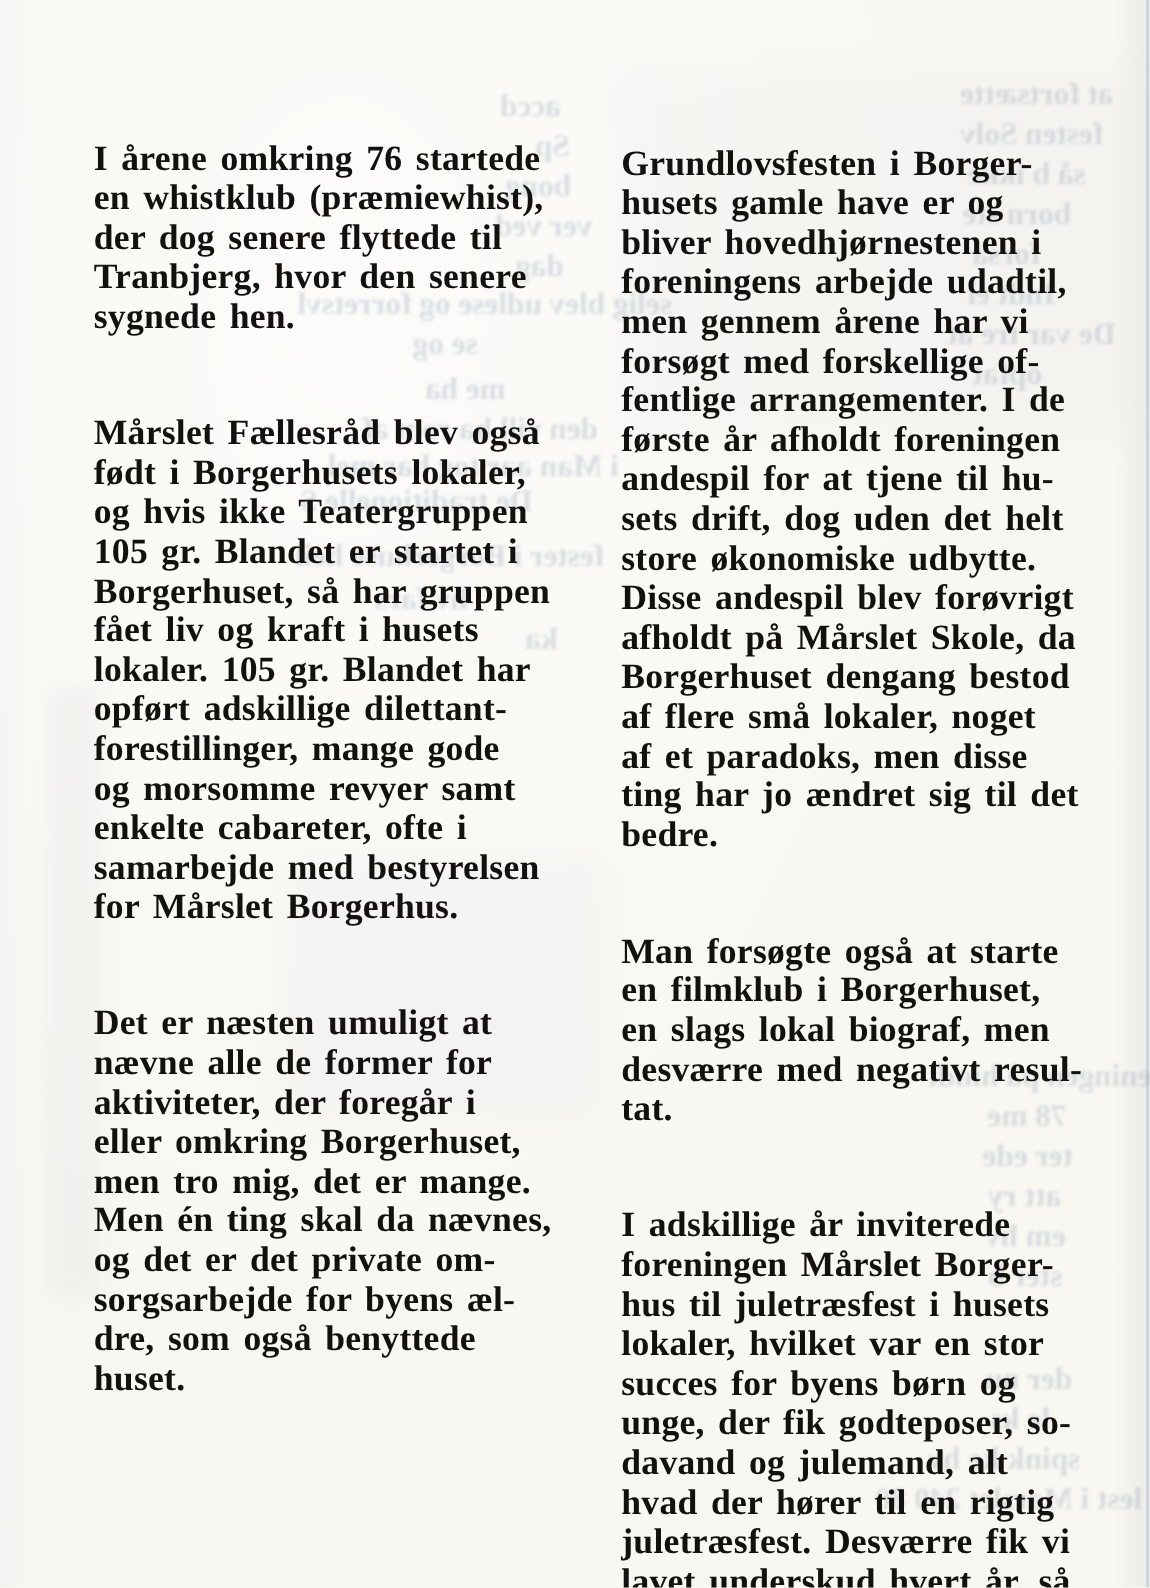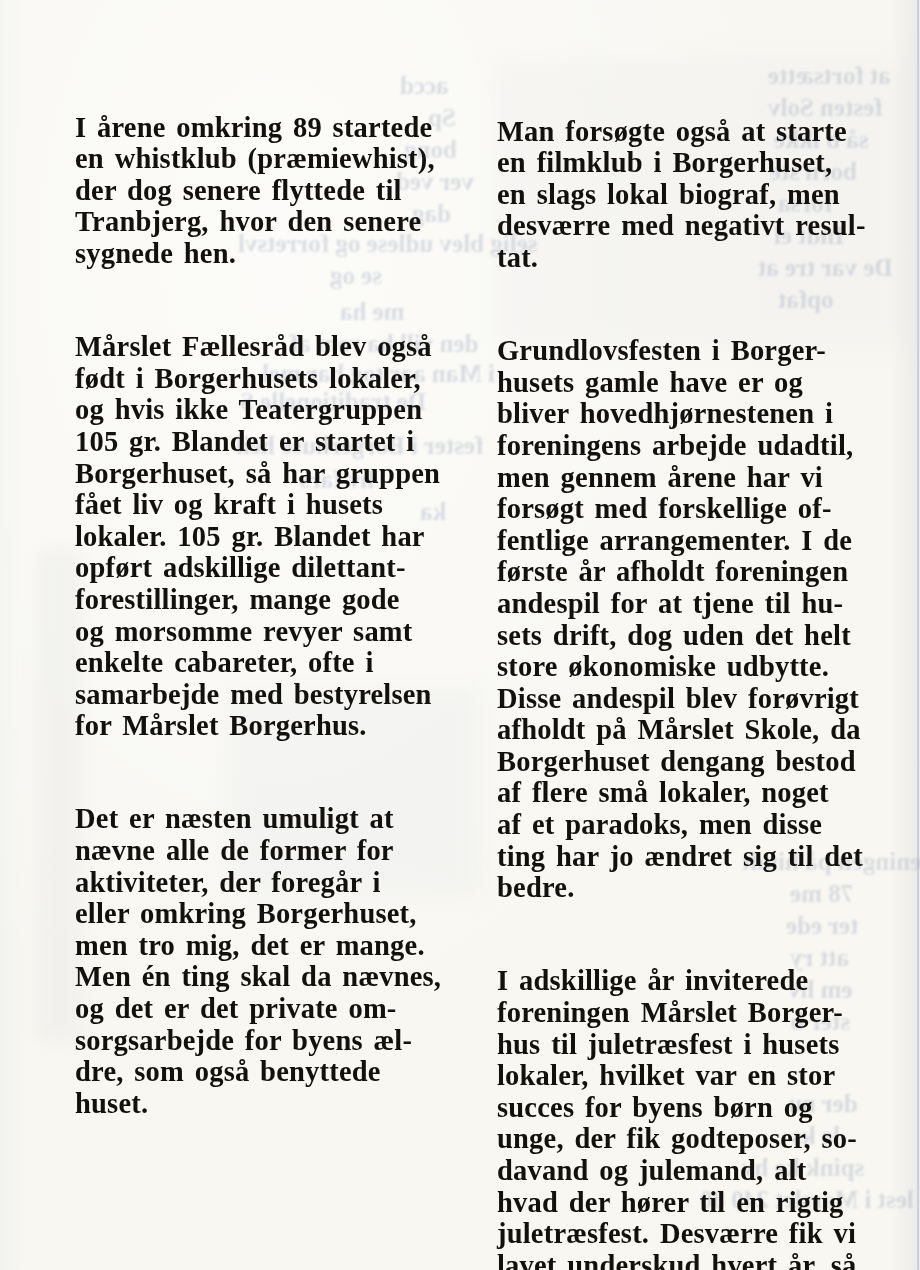--- a/index.html
+++ b/index.html
@@ -94,21 +94,21 @@
     <span class="ghost" style="left: 790px; top: 944px;">att ry</span>
     <span class="ghost" style="left: 788px; top: 976px;">em hv</span>
     <span class="ghost" style="left: 790px; top: 1008px;">ster b</span>
     <span class="ghost" style="left: 788px; top: 1090px;">der nu</span>
     <span class="ghost" style="left: 792px; top: 1122px;">le ks</span>
     <span class="ghost" style="left: 742px; top: 1154px;">spink ke hv</span>
     <span class="ghost" style="left: 700px; top: 1186px;">lest i Marslet 240 80</span>
   </div>
 
 <div class="col col-left">
-  <p>I årene omkring 89 startede
+  <p>I årene omkring 76 startede
 en whistklub (præmiewhist),
 der dog senere flyttede til
 Tranbjerg, hvor den senere
 sygnede hen.</p>
   <p>Mårslet Fællesråd blev også
 født i Borgerhusets lokaler,
 og hvis ikke Teatergruppen
 105 gr. Blandet er startet i
 Borgerhuset, så har gruppen
 fået liv og kraft i husets
@@ -125,43 +125,43 @@
 eller omkring Borgerhuset,
 men tro mig, det er mange.
 Men én ting skal da nævnes,
 og det er det private om-
 sorgsarbejde for byens æl-
 dre, som også benyttede
 huset.</p>
 </div>
 
 <div class="col col-right">
-  <p>Man forsøgte også at starte
-en filmklub i Borgerhuset,
-en slags lokal biograf, men
-desværre med negativt resul-
-tat.</p>
   <p>Grundlovsfesten i Borger-
 husets gamle have er og
 bliver hovedhjørnestenen i
 foreningens arbejde udadtil,
 men gennem årene har vi
 forsøgt med forskellige of-
 fentlige arrangementer. I de
 første år afholdt foreningen
 andespil for at tjene til hu-
 sets drift, dog uden det helt
 store økonomiske udbytte.
 Disse andespil blev forøvrigt
 afholdt på Mårslet Skole, da
 Borgerhuset dengang bestod
 af flere små lokaler, noget
 af et paradoks, men disse
 ting har jo ændret sig til det
 bedre.</p>
+  <p>Man forsøgte også at starte
+en filmklub i Borgerhuset,
+en slags lokal biograf, men
+desværre med negativt resul-
+tat.</p>
   <p>I adskillige år inviterede
 foreningen Mårslet Borger-
 hus til juletræsfest i husets
 lokaler, hvilket var en stor
 succes for byens børn og
 unge, der fik godteposer, so-
 davand og julemand, alt
 hvad der hører til en rigtig
 juletræsfest. Desværre fik vi
 lavet underskud hvert år, så

